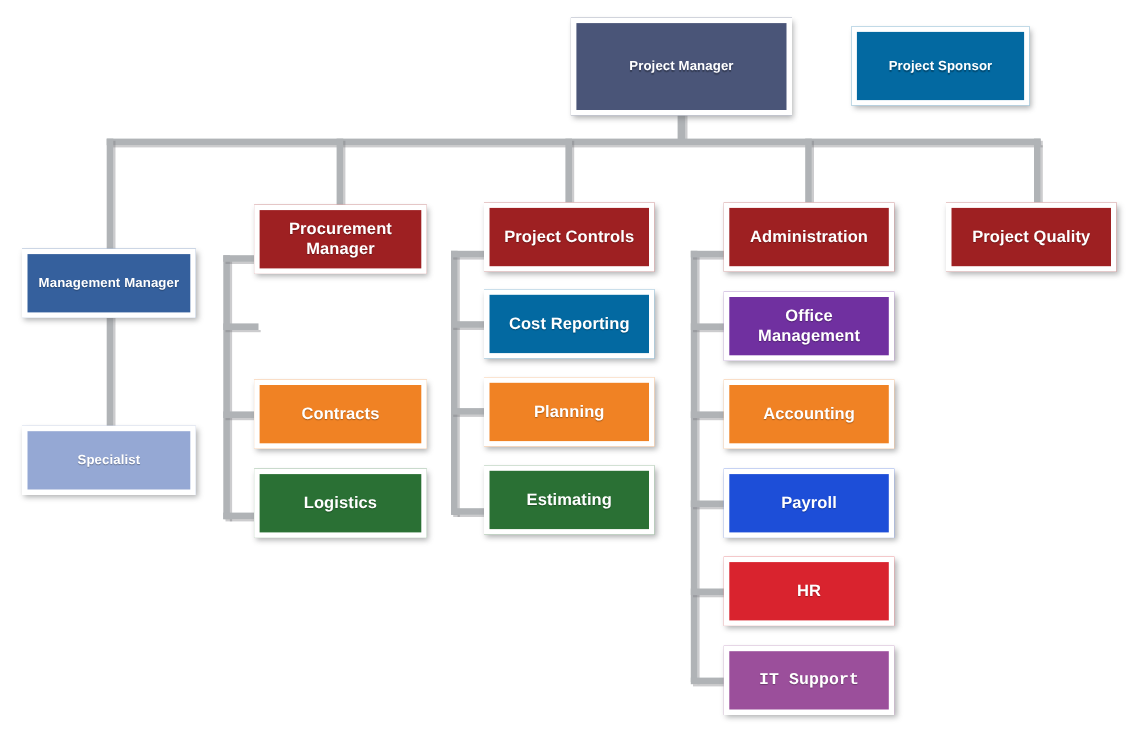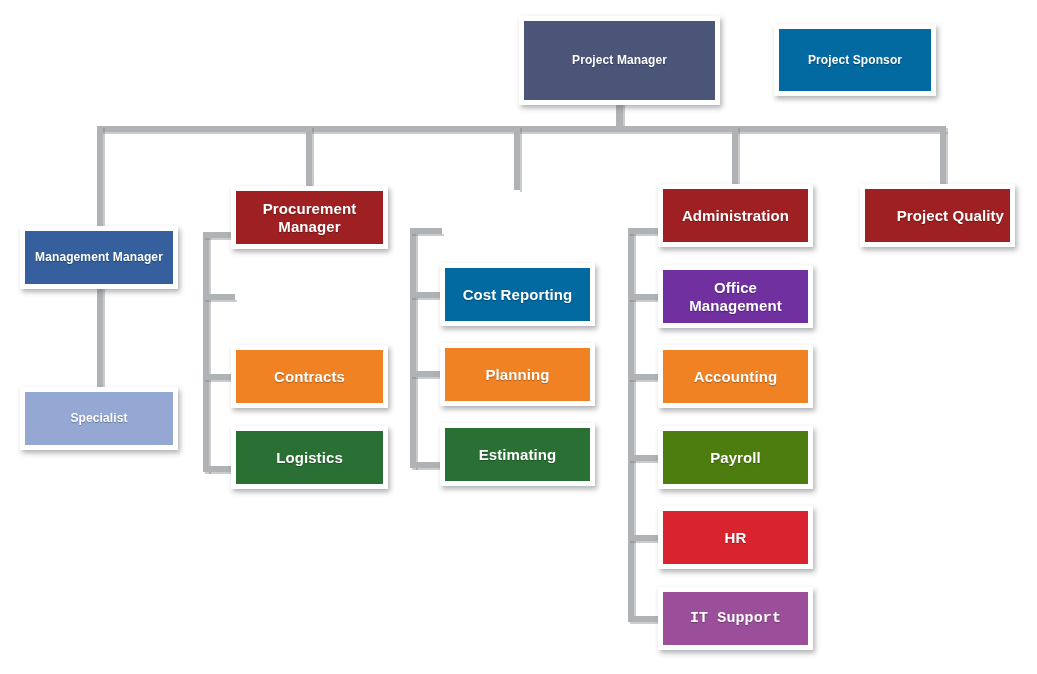--- a/index.html
+++ b/index.html
@@ -125,20 +125,23 @@
 
 
   <div class="node" style="left:231px; top:345px; width:157px; height:63px; background:#f08224;">
     <span class="lbl">Contracts</span>
   </div>
 
   <div class="node" style="left:231px; top:426px; width:157px; height:63px; background:#2a7034;">
     <span class="lbl">Logistics</span>
   </div>
 
+  <div class="node" style="left:440px; top:184px; width:155px; height:63px; background:#9e2022;">
+    <span class="lbl">Project Controls</span>
+  </div>
 
   <div class="node" style="left:440px; top:263px; width:155px; height:63px; background:#0369a1;">
     <span class="lbl">Cost Reporting</span>
   </div>
 
   <div class="node" style="left:440px; top:343px; width:155px; height:63px; background:#f08224;">
     <span class="lbl">Planning</span>
   </div>
 
   <div class="node" style="left:440px; top:423px; width:155px; height:63px; background:#2a7034;">
@@ -150,29 +153,29 @@
   </div>
 
   <div class="node two-line" style="left:658px; top:265px; width:155px; height:63px; background:#7030a0;">
     <span class="lbl">Office Management</span>
   </div>
 
   <div class="node" style="left:658px; top:345px; width:155px; height:63px; background:#f08224;">
     <span class="lbl">Accounting</span>
   </div>
 
-  <div class="node" style="left:658px; top:426px; width:155px; height:63px; background:#4d7c0f;">
+  <div class="node" style="left:658px; top:426px; width:155px; height:63px; background:#1d4ed8;">
     <span class="lbl">Payroll</span>
   </div>
 
   <div class="node" style="left:658px; top:506px; width:155px; height:63px; background:#d9232e;">
     <span class="lbl">HR</span>
   </div>
 
   <div class="node" style="left:658px; top:587px; width:155px; height:63px; background:#9b4f9b;font-family:Liberation Mono, monospace;">
     <span class="lbl">IT Support</span>
   </div>
 
-  <div class="node" style="left:860px; top:184px; width:155px; height:63px; background:#9e2022;text-align:right;">
+  <div class="node" style="left:860px; top:184px; width:155px; height:63px; background:#9e2022;">
     <span class="lbl">Project Quality</span>
   </div>
 
 </div>
 
 </body></html>

